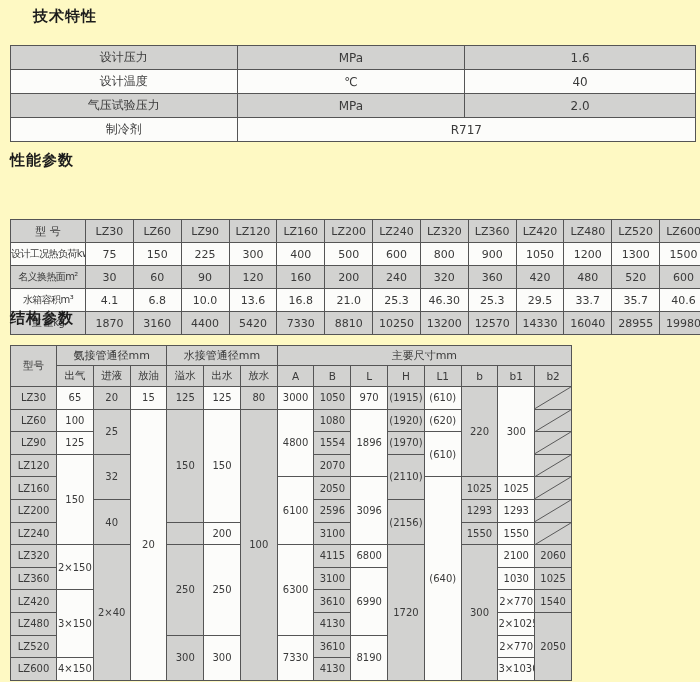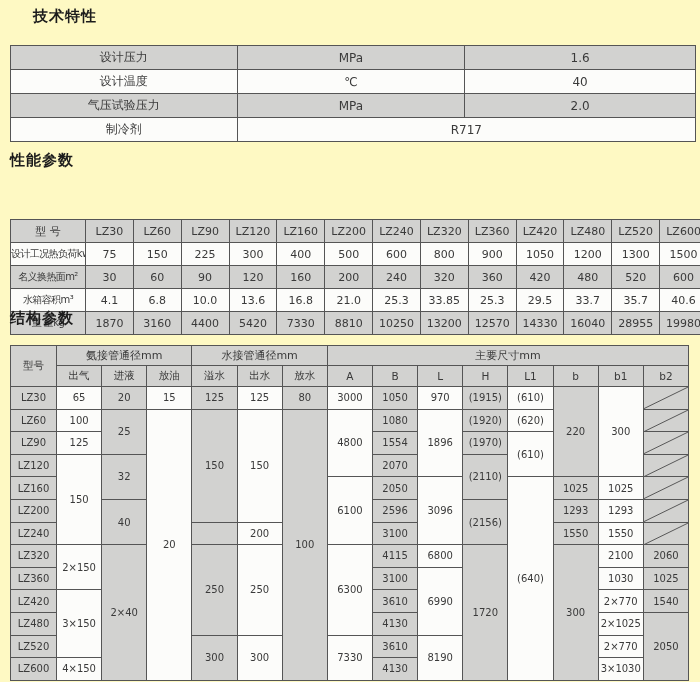--- a/index.html
+++ b/index.html
@@ -15,21 +15,21 @@
   .diagsvg{position:absolute;left:0;top:0;width:100%;height:100%;display:block;}
   
   .tech{left:10px;top:45px;width:686px;font-size:12px;}
   .tech tr{height:24px;}
   
   .perf{left:10px;top:185px;width:698px;font-size:11px;margin-top:34px;}
   .perf tr{height:23px;}
   .perf .lbl{font-size:10px;letter-spacing:-0.6px;}
   .perf th{font-size:11px;}
   
-  .struct{left:10px;top:345px;width:679px;font-size:10px;}
+  .struct{left:10px;top:345px;width:562px;font-size:10px;}
   .struct thead tr.hr1{height:20px;}
   .struct thead tr.hr2{height:21px;}
   .struct thead th{font-size:10.5px;}
   .struct thead .grp{font-size:11px;margin-left:39px;}
   .struct tbody tr{height:22.6px;}
   .watermark{position:absolute;left:178px;top:300px;font-size:40px;font-weight:bold;color:#7e7e7e;opacity:0.58;letter-spacing:1px;white-space:nowrap;z-index:5;}
 </style>
 </head>
 <body>
 
@@ -138,21 +138,21 @@
         </tr>
         <tr>
           <td class="lbl">水箱容积m³</td>
           <td>4.1</td>
           <td>6.8</td>
           <td>10.0</td>
           <td>13.6</td>
           <td>16.8</td>
           <td>21.0</td>
           <td>25.3</td>
-          <td>33.85</td>
+          <td>46.30</td>
           <td>25.3</td>
           <td>29.5</td>
           <td>33.7</td>
           <td>35.7</td>
           <td>40.6</td>
         </tr>
         <tr class="g">
           <td class="lbl">重 量kg</td>
           <td>1870</td>
           <td>3160</td>

